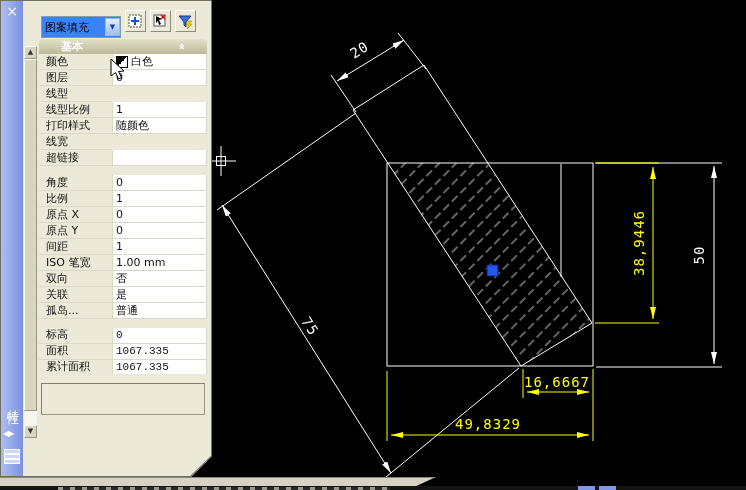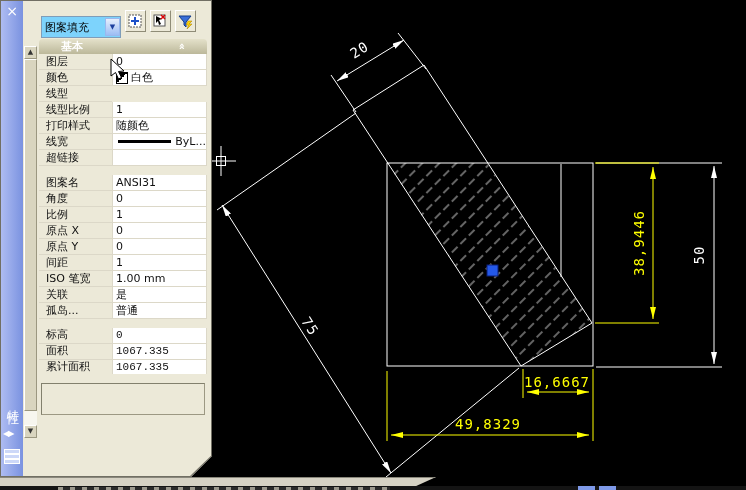--- a/index.html
+++ b/index.html
@@ -32,21 +32,21 @@
   
   #scroll{position:absolute;left:23px;top:45px;width:13px;height:392px;background:#f7f6ef;}
   .sbtn{position:absolute;left:0;width:13px;height:13px;background:#d9d5bf;border:1px solid #fff;
     border-right-color:#9b9780;border-bottom-color:#9b9780;box-sizing:border-box;
     font-size:7px;line-height:11px;text-align:center;color:#333;}
   #sthumb{position:absolute;left:0;top:13px;width:13px;height:352px;background:#d9d5bf;
     border:1px solid #fff;border-right-color:#9b9780;border-bottom-color:#9b9780;box-sizing:border-box;}
   
   #content{position:absolute;left:38px;top:0;width:168px;}
   #ptoolbar{margin:8px 0 6px 2px;height:24px;display:flex;align-items:center;}
-  #type-combo{width:78px;height:20px;border:1px solid #7f9db9;background:#7dd3fc;display:flex;
+  #type-combo{width:78px;height:20px;border:1px solid #7f9db9;background:#3b82f6;display:flex;
     align-items:center;font-size:11px;margin-top:12px;}
   #type-combo .cv{flex:1;padding-left:3px;}
   #combo-arrow{width:15px;height:18px;margin:0;background:linear-gradient(#e6eefc,#9cbdf4);
     border:1px solid #9ab8ee;box-sizing:border-box;font-size:7px;color:#1d3f9e;
     text-align:center;line-height:16px;}
   .tbtn{width:21px;height:22px;margin-left:4px;background:#ece9d8;border:1px solid #fff;
     border-right-color:#8f8c77;border-bottom-color:#8f8c77;box-sizing:border-box;
     display:flex;align-items:center;justify-content:center;}
   .section{margin:0 0 9px 0;}
   .sec-header{height:15px;background:linear-gradient(#e4e1ca,#bcb89a);border-radius:4px 4px 0 0;
@@ -190,55 +190,50 @@
       </div>
     </div>
     <div id="sections-root">
         <div class="section">
           <div class="sec-header">
             <span>基本</span>
             <span class="chevron">»</span>
           </div>
           <div class="rows">
             <div class="row">
-              <span class="lbl">图层</span>
-              <span class="val">0</span>
-            </div>
-            <div class="row">
               <span class="lbl">颜色</span>
               <span class="val"><span class="swatch"></span>白色</span>
             </div>
             <div class="row">
+              <span class="lbl">图层</span>
+              <span class="val">0</span>
+            </div>
+            <div class="row">
               <span class="lbl">线型</span>
             </div>
             <div class="row">
               <span class="lbl">线型比例</span>
               <span class="val">1</span>
             </div>
             <div class="row">
               <span class="lbl">打印样式</span>
               <span class="val">随颜色</span>
             </div>
             <div class="row">
               <span class="lbl">线宽</span>
-              <span class="val"><span class="lsample thick"></span>ByL...</span>
             </div>
             <div class="row">
               <span class="lbl">超链接</span>
               <span class="val"></span>
             </div>
           </div>
         </div>
         <div class="section">
           <div class="rows">
             <div class="row">
-              <span class="lbl">图案名</span>
-              <span class="val">ANSI31</span>
-            </div>
-            <div class="row">
               <span class="lbl">角度</span>
               <span class="val">0</span>
             </div>
             <div class="row">
               <span class="lbl">比例</span>
               <span class="val">1</span>
             </div>
             <div class="row">
               <span class="lbl">原点 X</span>
               <span class="val">0</span>
@@ -247,20 +242,24 @@
               <span class="lbl">原点 Y</span>
               <span class="val">0</span>
             </div>
             <div class="row">
               <span class="lbl">间距</span>
               <span class="val">1</span>
             </div>
             <div class="row">
               <span class="lbl">ISO 笔宽</span>
               <span class="val">1.00 mm</span>
+            </div>
+            <div class="row">
+              <span class="lbl">双向</span>
+              <span class="val">否</span>
             </div>
             <div class="row">
               <span class="lbl">关联</span>
               <span class="val">是</span>
             </div>
             <div class="row">
               <span class="lbl">孤岛...</span>
               <span class="val">普通</span>
             </div>
           </div>

